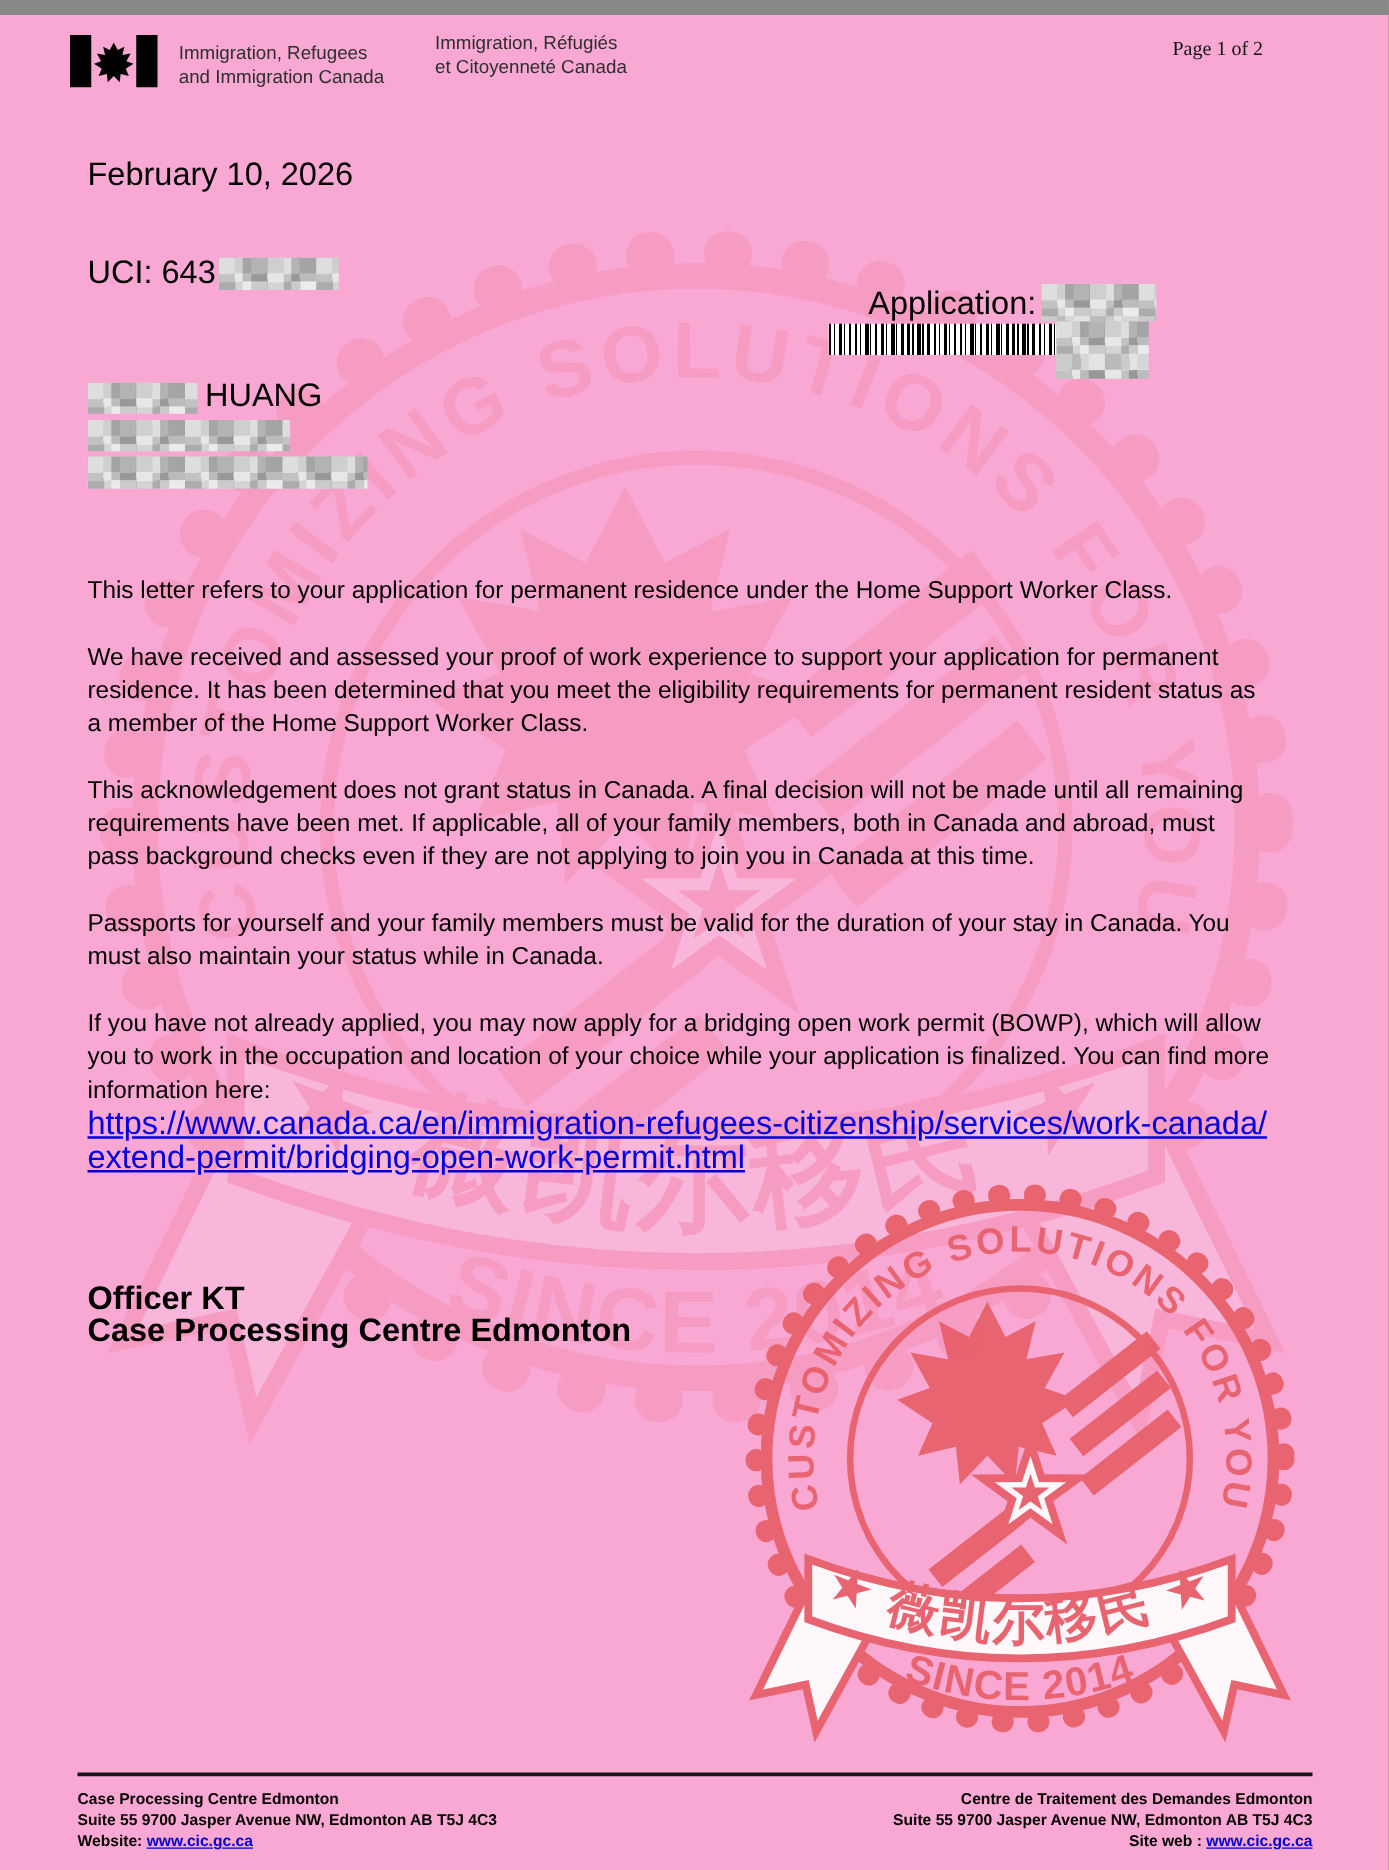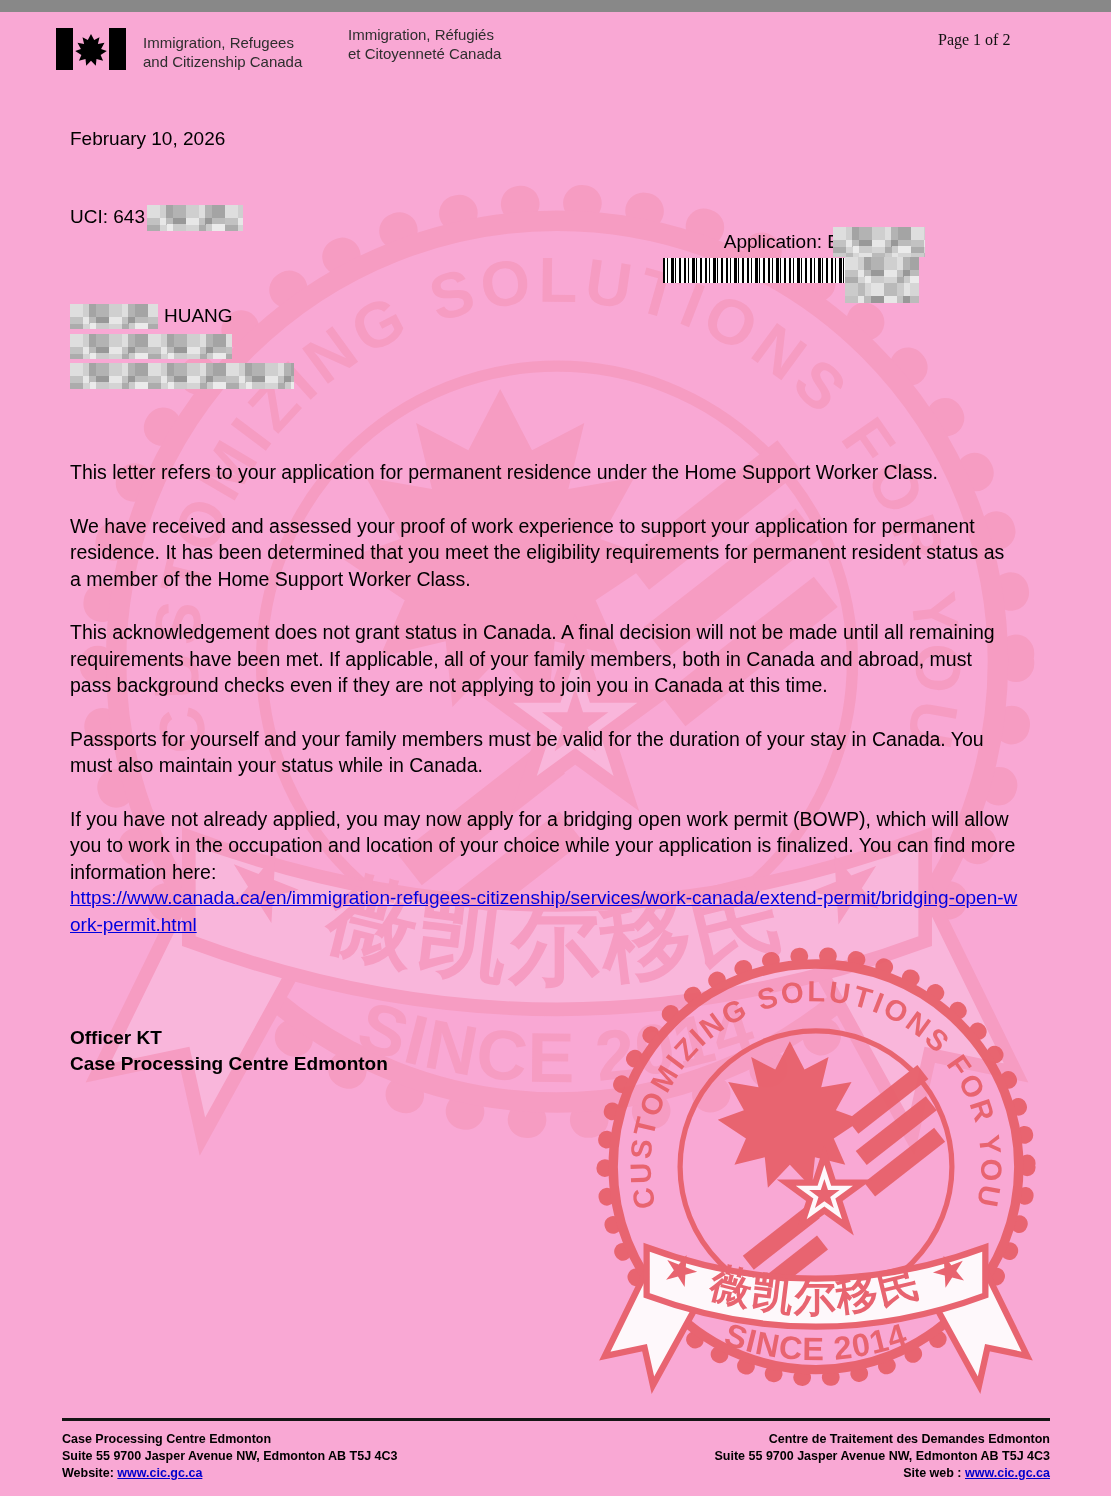--- a/index.html
+++ b/index.html
@@ -6,21 +6,21 @@
   .page{
     position:relative;width:1111px;height:1496px;margin:12px auto;background:#f9a8d4;
     font-family:"Liberation Sans","DejaVu Sans",sans-serif;color:#000;overflow:hidden;
   }
   .abs{position:absolute;}
   
   .dept{font-size:15px;line-height:19px;color:#2e2e2e;}
   .page-label{font-size:16px;color:#111;font-family:Liberation Serif, serif;}
   
   .content{position:absolute;inset:0;z-index:2;}
-  .lt{font-size:19px;line-height:26px;}
+  .lt{font-size:26px;line-height:26px;}
   .body-text{width:948px;}
   .body-text p{margin:0 0 27px 0;font-size:19.5px;line-height:26.5px;}
   .link{color:#0000e0;text-decoration:underline;overflow-wrap:anywhere;word-break:break-all;cursor:pointer;}
   .bold{font-weight:bold;}
   
   .redact{
     display:inline-block;vertical-align:middle;
     background:
       conic-gradient(rgba(0,0,0,.18) 25%, rgba(255,255,255,.25) 0 50%, rgba(0,0,0,.07) 0 75%, rgba(255,255,255,.12) 0) 0 0/39px 39px,
       conic-gradient(#c8c8c8 25%, #e4e4e4 0 50%, #b9b9b9 0 75%, #dadada 0) 0 0/26px 26px;
@@ -109,21 +109,21 @@
   <div class="content">
 
     <svg class="abs" style="left:55px;top:16px" width="72" height="42" viewBox="0 0 70 42">
       <rect x="0" y="0" width="17" height="42" fill="#000"></rect>
       <rect x="53" y="0" width="17" height="42" fill="#000"></rect>
       <path fill="#000" d="M35,6 l3.2,6 5.3,-2.7 -1.6,6.6 6.6,-1.1 -3.4,6.1 5.7,2 -6.2,4.1 2.5,5.7 -6.6,-1.6 -0.7,6.6 -4.8,-5 -4.8,5 -0.7,-6.6 -6.6,1.6 2.5,-5.7 -6.2,-4.1 5.7,-2 -3.4,-6.1 6.6,1.1 -1.6,-6.6 5.3,2.7 z"></path>
     </svg>
 
     <div class="abs dept" style="left:143px;top:21px">
       <div>Immigration, Refugees</div>
-      <div>and Citizenship Canada</div>
+      <div>and Immigration Canada</div>
     </div>
     <div class="abs dept" style="left:348px;top:13px">
       <div>Immigration, Réfugiés</div>
       <div>et Citoyenneté Canada</div>
     </div>
     <div class="abs page-label" style="left:938px;top:19px">Page 1 of 2</div>
 
     <div class="abs lt" style="left:70px;top:114px">February 10, 2026</div>
 
     <div class="abs lt" style="left:70px;top:192px">

